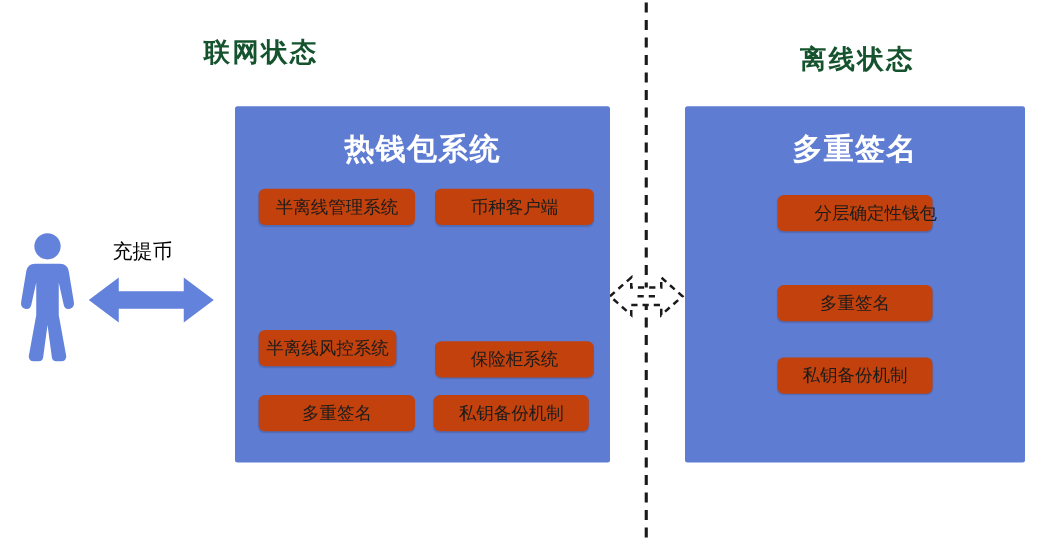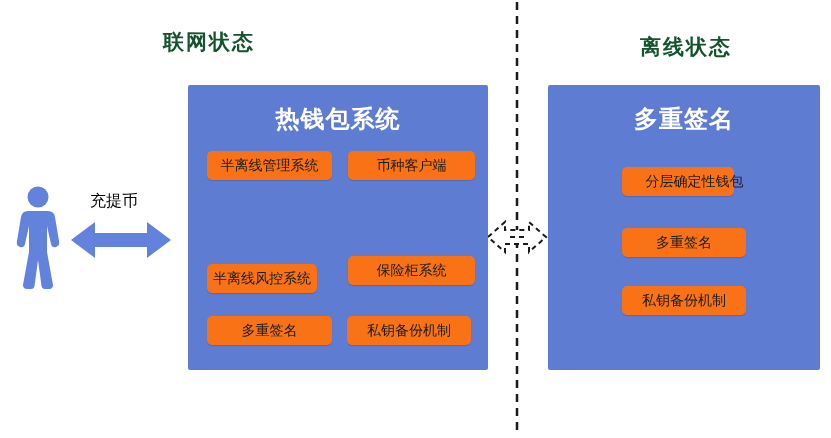--- a/index.html
+++ b/index.html
@@ -51,40 +51,40 @@
     top: 18px;
     text-align: center;
     font-size: 24px;
     font-weight: bold;
     color: #ffffff;
     letter-spacing: 1px;
   }
   .module {
     position: absolute;
     height: 29px;
-    background: #f97316;
+    background: #c2410c;
     border-radius: 5px;
     display: flex;
     align-items: center;
     justify-content: center;
     font-size: 14px;
     color: #1c1c1c;
     white-space: nowrap;
     box-shadow: 0 1px 1px rgba(0,0,0,0.15);
   }
   
   .hm0 { left: 19px;  top: 66px;  width: 125px; }
   .hm1 { left: 160px; top: 66px;  width: 127px; }
   .hm2 { left: 75px;  top: 126px; width: 149px; }
   .hm3 { left: 19px;  top: 179px; width: 110px; }
-  .hm4 { left: 160px; top: 171px; width: 127px; }
+  .hm4 { left: 160px; top: 188px; width: 127px; }
   .hm5 { left: 19px;  top: 231px; width: 125px; }
   .hm6 { left: 159px; top: 231px; width: 124px; }
   
-  .cm0 { left: 74px; top: 82px;  width: 112px; padding-left: 33px; }
+  .cm0 { left: 74px; top: 71px;  width: 124px; padding-left: 33px; }
   .cm1 { left: 74px; top: 143px; width: 124px; }
   .cm2 { left: 74px; top: 201px; width: 124px; }
 </style>
 </head>
 <body>
 
 <div class="canvas">
 
   <div class="section-title title-online">联网状态</div>
   <div class="section-title title-offline">离线状态</div>

